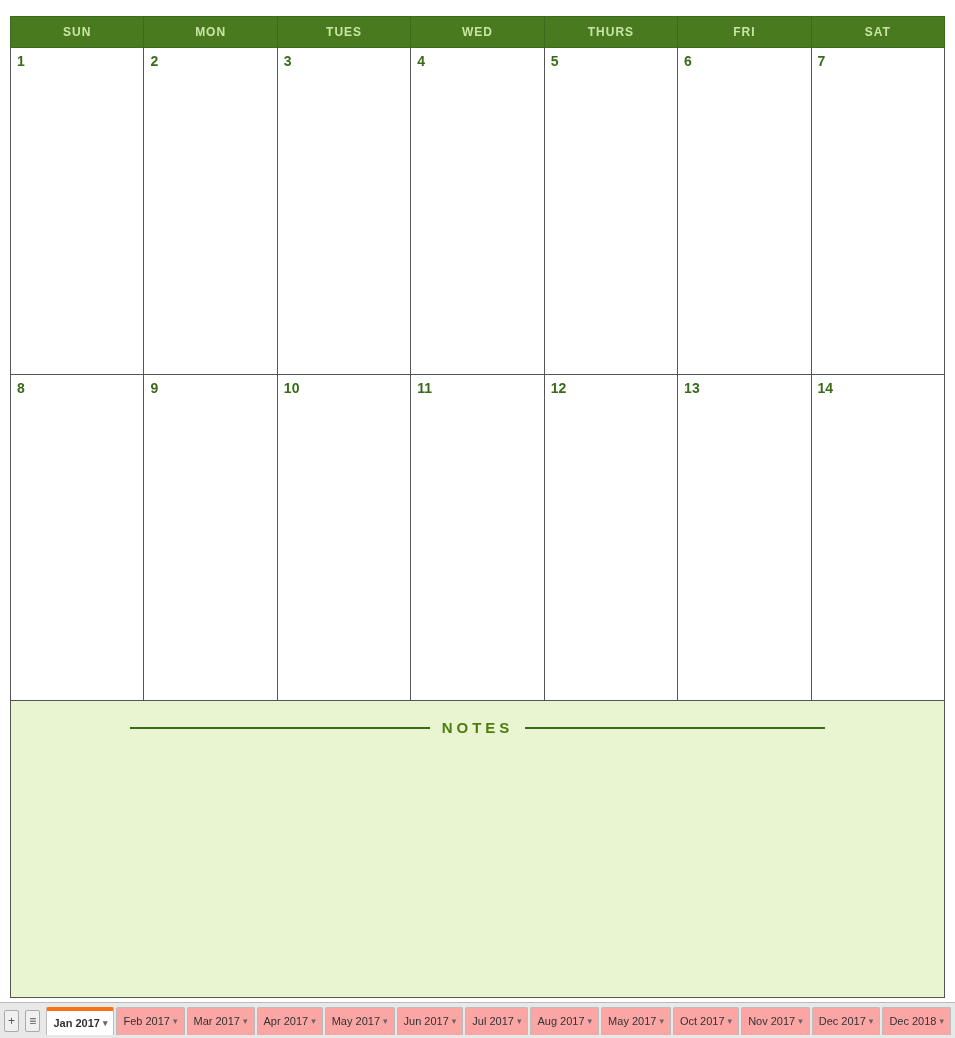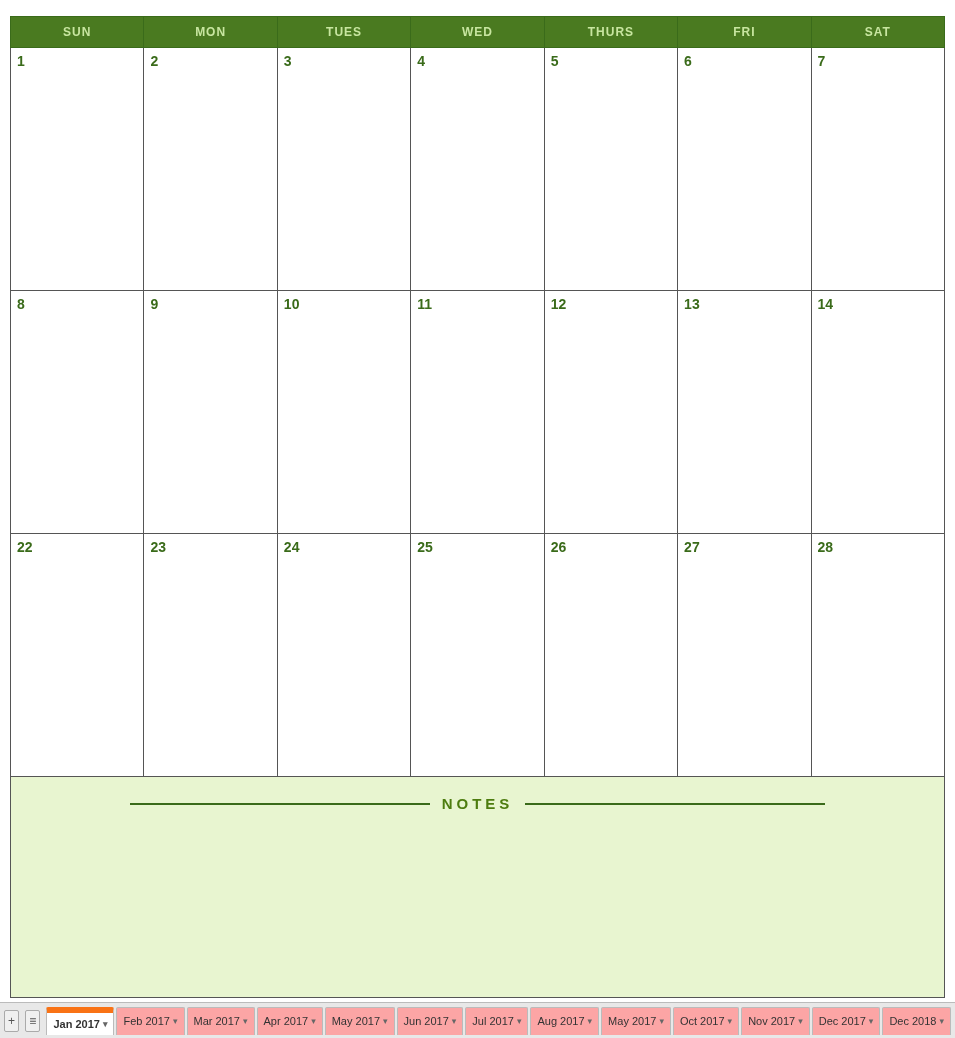--- a/index.html
+++ b/index.html
@@ -134,21 +134,21 @@
       cursor: pointer;
       color: #333;
       height: 28px;
       border-radius: 2px 2px 0 0;
       white-space: nowrap;
       gap: 3px;
     }
 
     .sheet-tab.active {
       background: #fff;
-      border-top: 6px solid #f97316;
+      border-top: 4px solid #f97316;
       font-weight: bold;
     }
 
     .sheet-tab .tab-dropdown {
       font-size: 9px;
       color: #666;
     }
 
     .tab-label {
       font-size: 11px;
@@ -184,29 +184,20 @@
         </tr>
         <tr>
           <td class="day-cell"><span class="day-number">8</span></td>
           <td class="day-cell"><span class="day-number">9</span></td>
           <td class="day-cell"><span class="day-number">10</span></td>
           <td class="day-cell"><span class="day-number">11</span></td>
           <td class="day-cell"><span class="day-number">12</span></td>
           <td class="day-cell"><span class="day-number">13</span></td>
           <td class="day-cell"><span class="day-number">14</span></td>
         </tr>
-        <tr>
-          <td class="day-cell"><span class="day-number">22</span></td>
-          <td class="day-cell"><span class="day-number">23</span></td>
-          <td class="day-cell"><span class="day-number">24</span></td>
-          <td class="day-cell"><span class="day-number">25</span></td>
-          <td class="day-cell"><span class="day-number">26</span></td>
-          <td class="day-cell"><span class="day-number">27</span></td>
-          <td class="day-cell"><span class="day-number">28</span></td>
-        </tr>
         <tr class="notes-row">
           <td colspan="7">
     <div class="notes-section">
       <div class="notes-header">
         <div class="notes-line"></div>
         <span>NOTES</span>
         <div class="notes-line"></div>
       </div>
     </div>
   </td>

